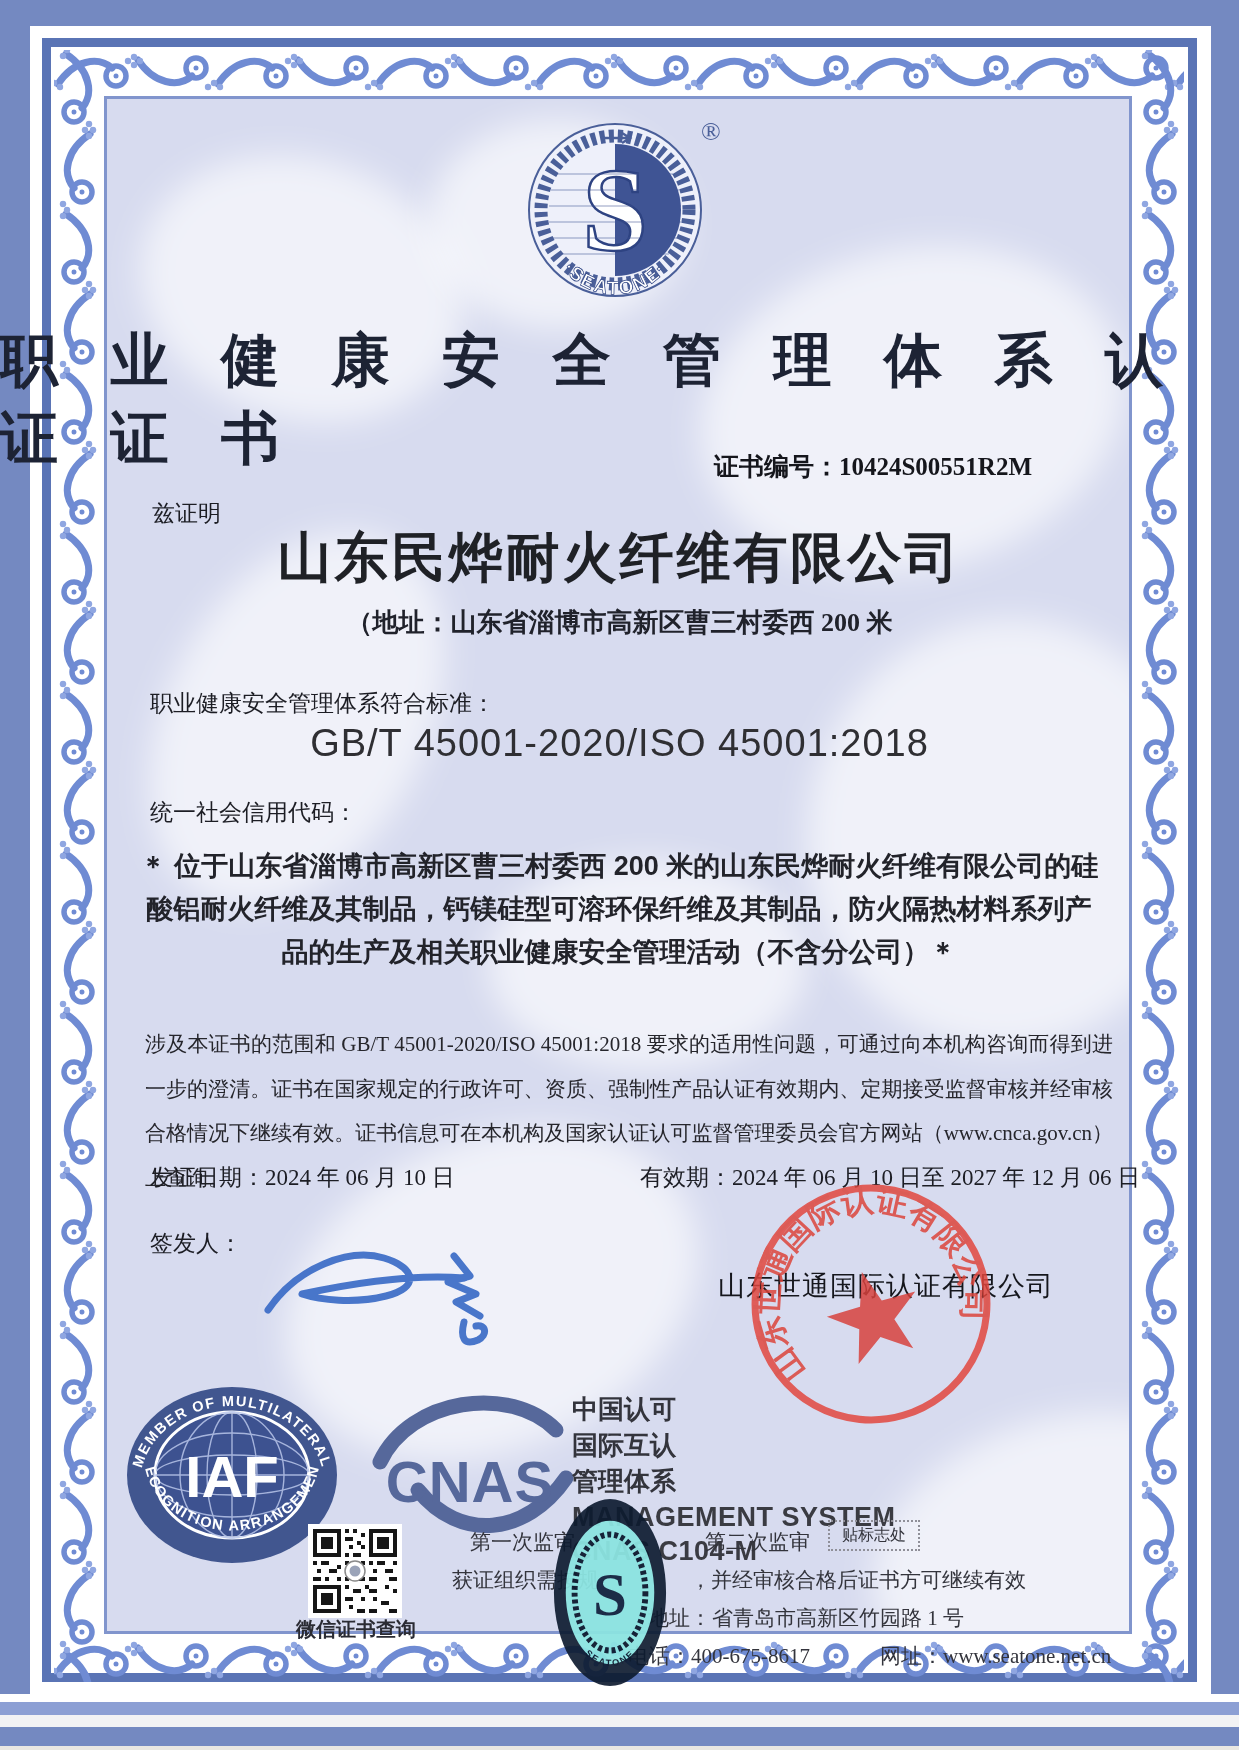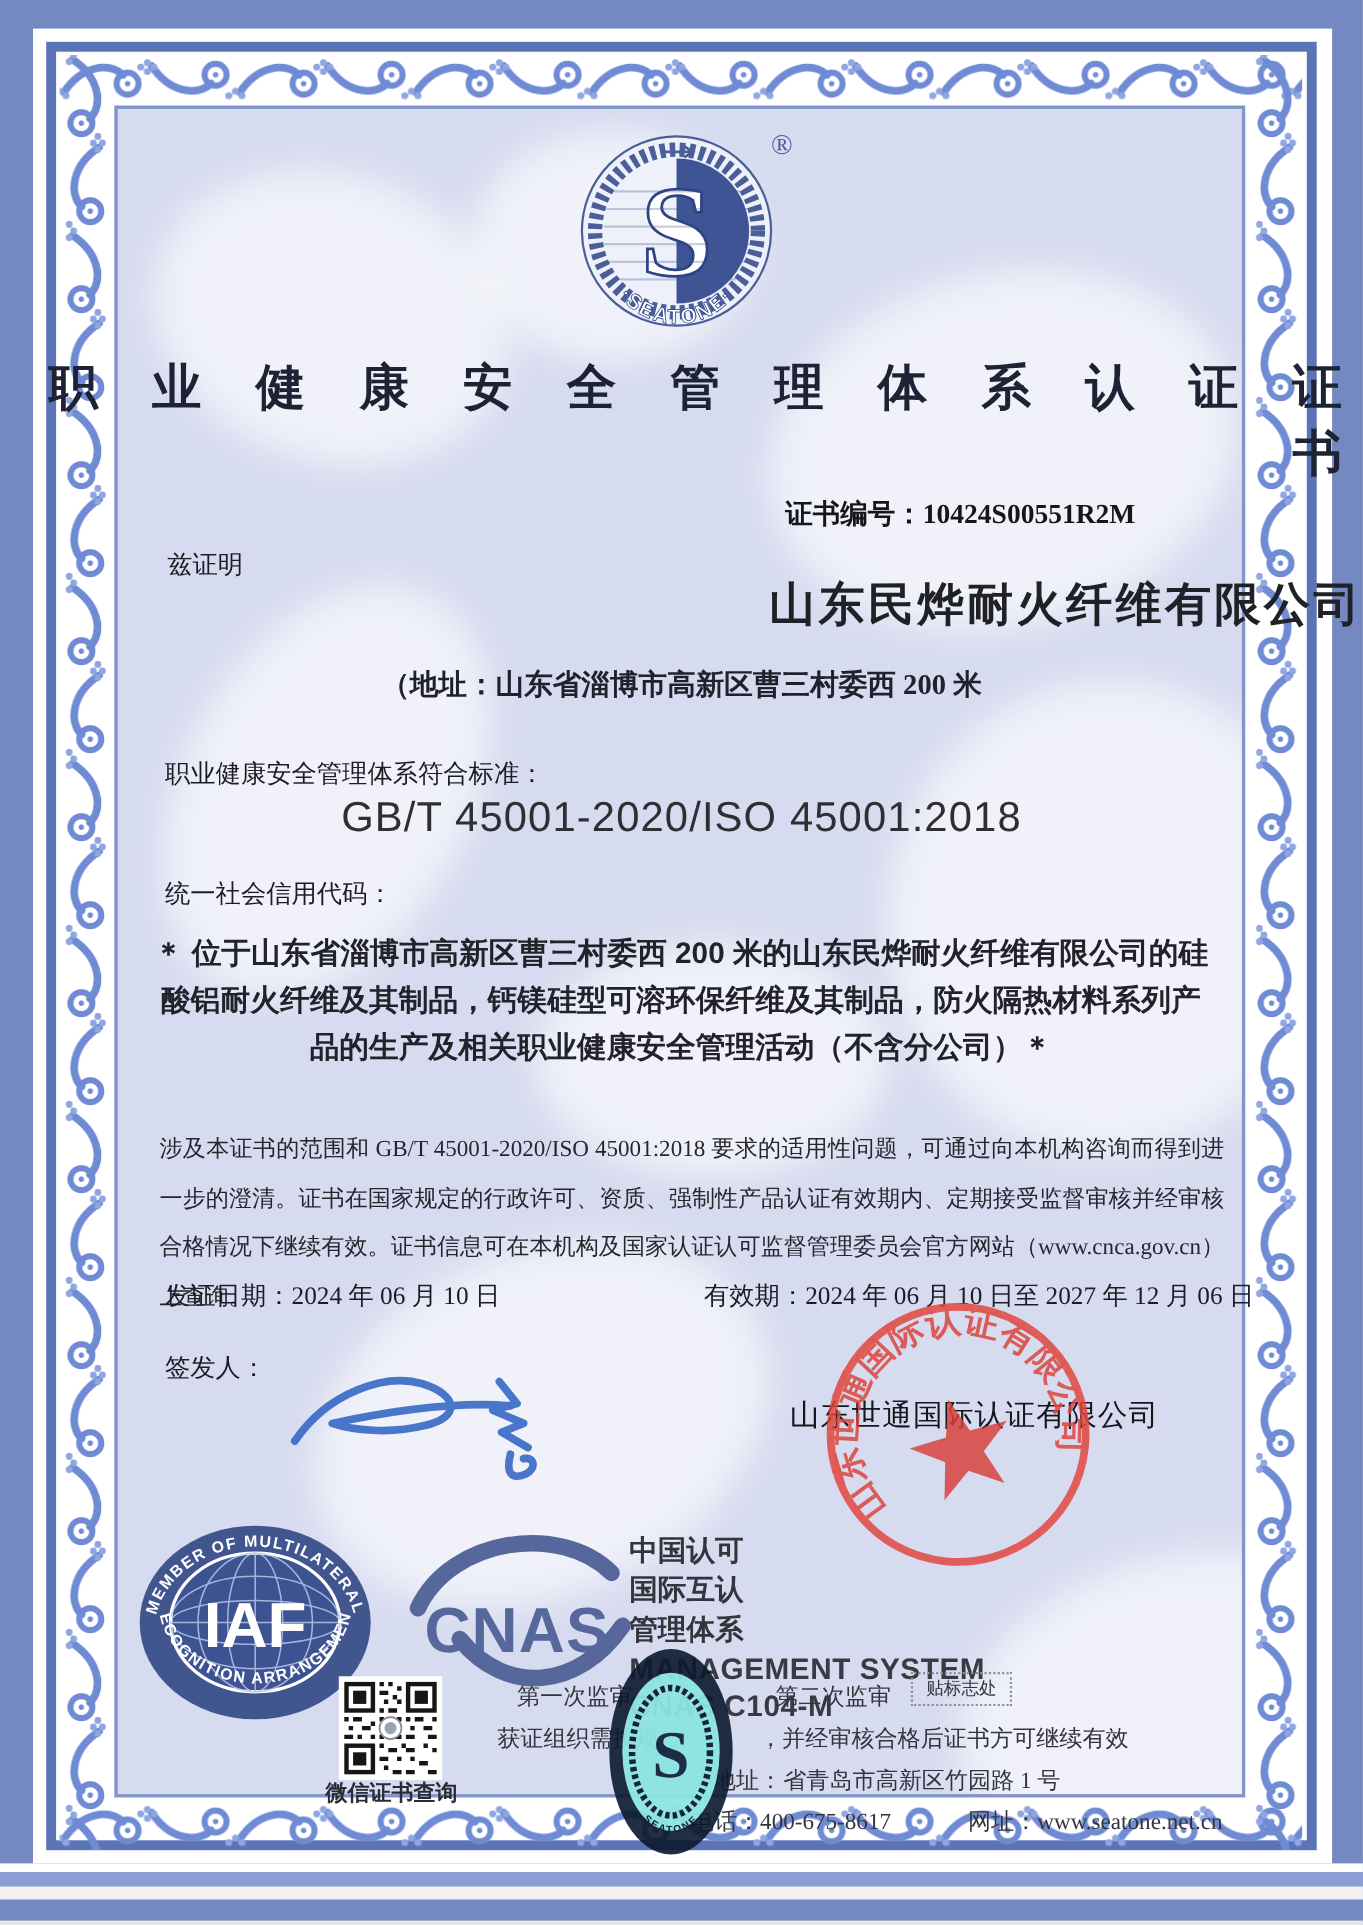--- a/index.html
+++ b/index.html
@@ -5,24 +5,24 @@
   html,body{margin:0;padding:0;}
   body{width:1239px;height:1750px;position:relative;font-family:"Liberation Serif",serif;}
   .page{position:absolute;left:0;top:0;width:1239px;height:1750px;background:#7489c1;overflow:hidden;}
   .paper{position:absolute;left:30px;top:26px;width:1181px;height:1668px;background:#ffffff;}
   .lineframe{position:absolute;left:42px;top:38px;width:1155px;height:1644px;border:9px solid #5a74b5;box-sizing:border-box;background:#ffffff;}
   .inner{position:absolute;left:104px;top:96px;width:1028px;height:1538px;background:#d7dbef;border:3px solid #8195cd;box-sizing:border-box;overflow:hidden;}
   .blob{position:absolute;background:rgba(255,255,255,.62);border-radius:50%;filter:blur(16px);}
   .band{position:absolute;}
   .abs{position:absolute;}
   .serif{font-family:"Liberation Serif",serif;}
-  .title{left:0;width:100%;top:322px;text-align:right;font-size:45px;font-weight:bold;letter-spacing:19px;color:#1d2334;}
+  .title{left:0;width:100%;top:322px;text-align:left;font-size:58px;font-weight:bold;letter-spacing:19px;color:#1d2334;}
   .certno{right:207px;top:450px;font-size:25px;font-weight:bold;color:#15161c;}
   .lbl{font-size:23px;color:#1c1d24;}
-  .company{left:0;width:100%;top:522px;text-align:right;font-size:42px;font-weight:bold;letter-spacing:3px;color:#1f2126;font-family:"Liberation Sans",sans-serif;}
+  .company{left:0;width:100%;top:522px;text-align:center;font-size:54px;font-weight:bold;letter-spacing:3px;color:#1f2126;font-family:"Liberation Sans",sans-serif;}
   .addr1{left:0;width:100%;top:605px;text-align:center;font-size:26px;font-weight:bold;color:#20222b;}
   .addr2{left:0;width:100%;top:642px;text-align:center;font-size:23px;font-weight:bold;color:#20222b;}
   .standard{left:0;width:100%;top:722px;text-align:center;font-size:38px;font-weight:500;letter-spacing:1px;color:#2f2f33;font-family:"Liberation Sans",sans-serif;}
   .scope{left:139px;width:960px;top:845px;text-align:center;font-size:27px;font-weight:bold;line-height:1.6;color:#22232a;font-family:"Liberation Sans",sans-serif;}
   .disclaimer{left:145px;width:968px;top:1022px;font-size:21px;line-height:2.12;text-align:justify;color:#26262c;}
   .daterow{font-size:23px;color:#1c1d24;}
   .issuer-black{left:718px;top:1268px;font-size:27px;color:#15161c;letter-spacing:1px;z-index:3;}
   .stampwrap{left:745px;top:1178px;width:252px;height:252px;z-index:4;opacity:.84;transform:rotate(-16deg);}
   .acc{left:572px;top:1392px;z-index:2;}
   .acc .cn{font-size:26px;color:#33343c;line-height:36px;font-weight:bold;}

